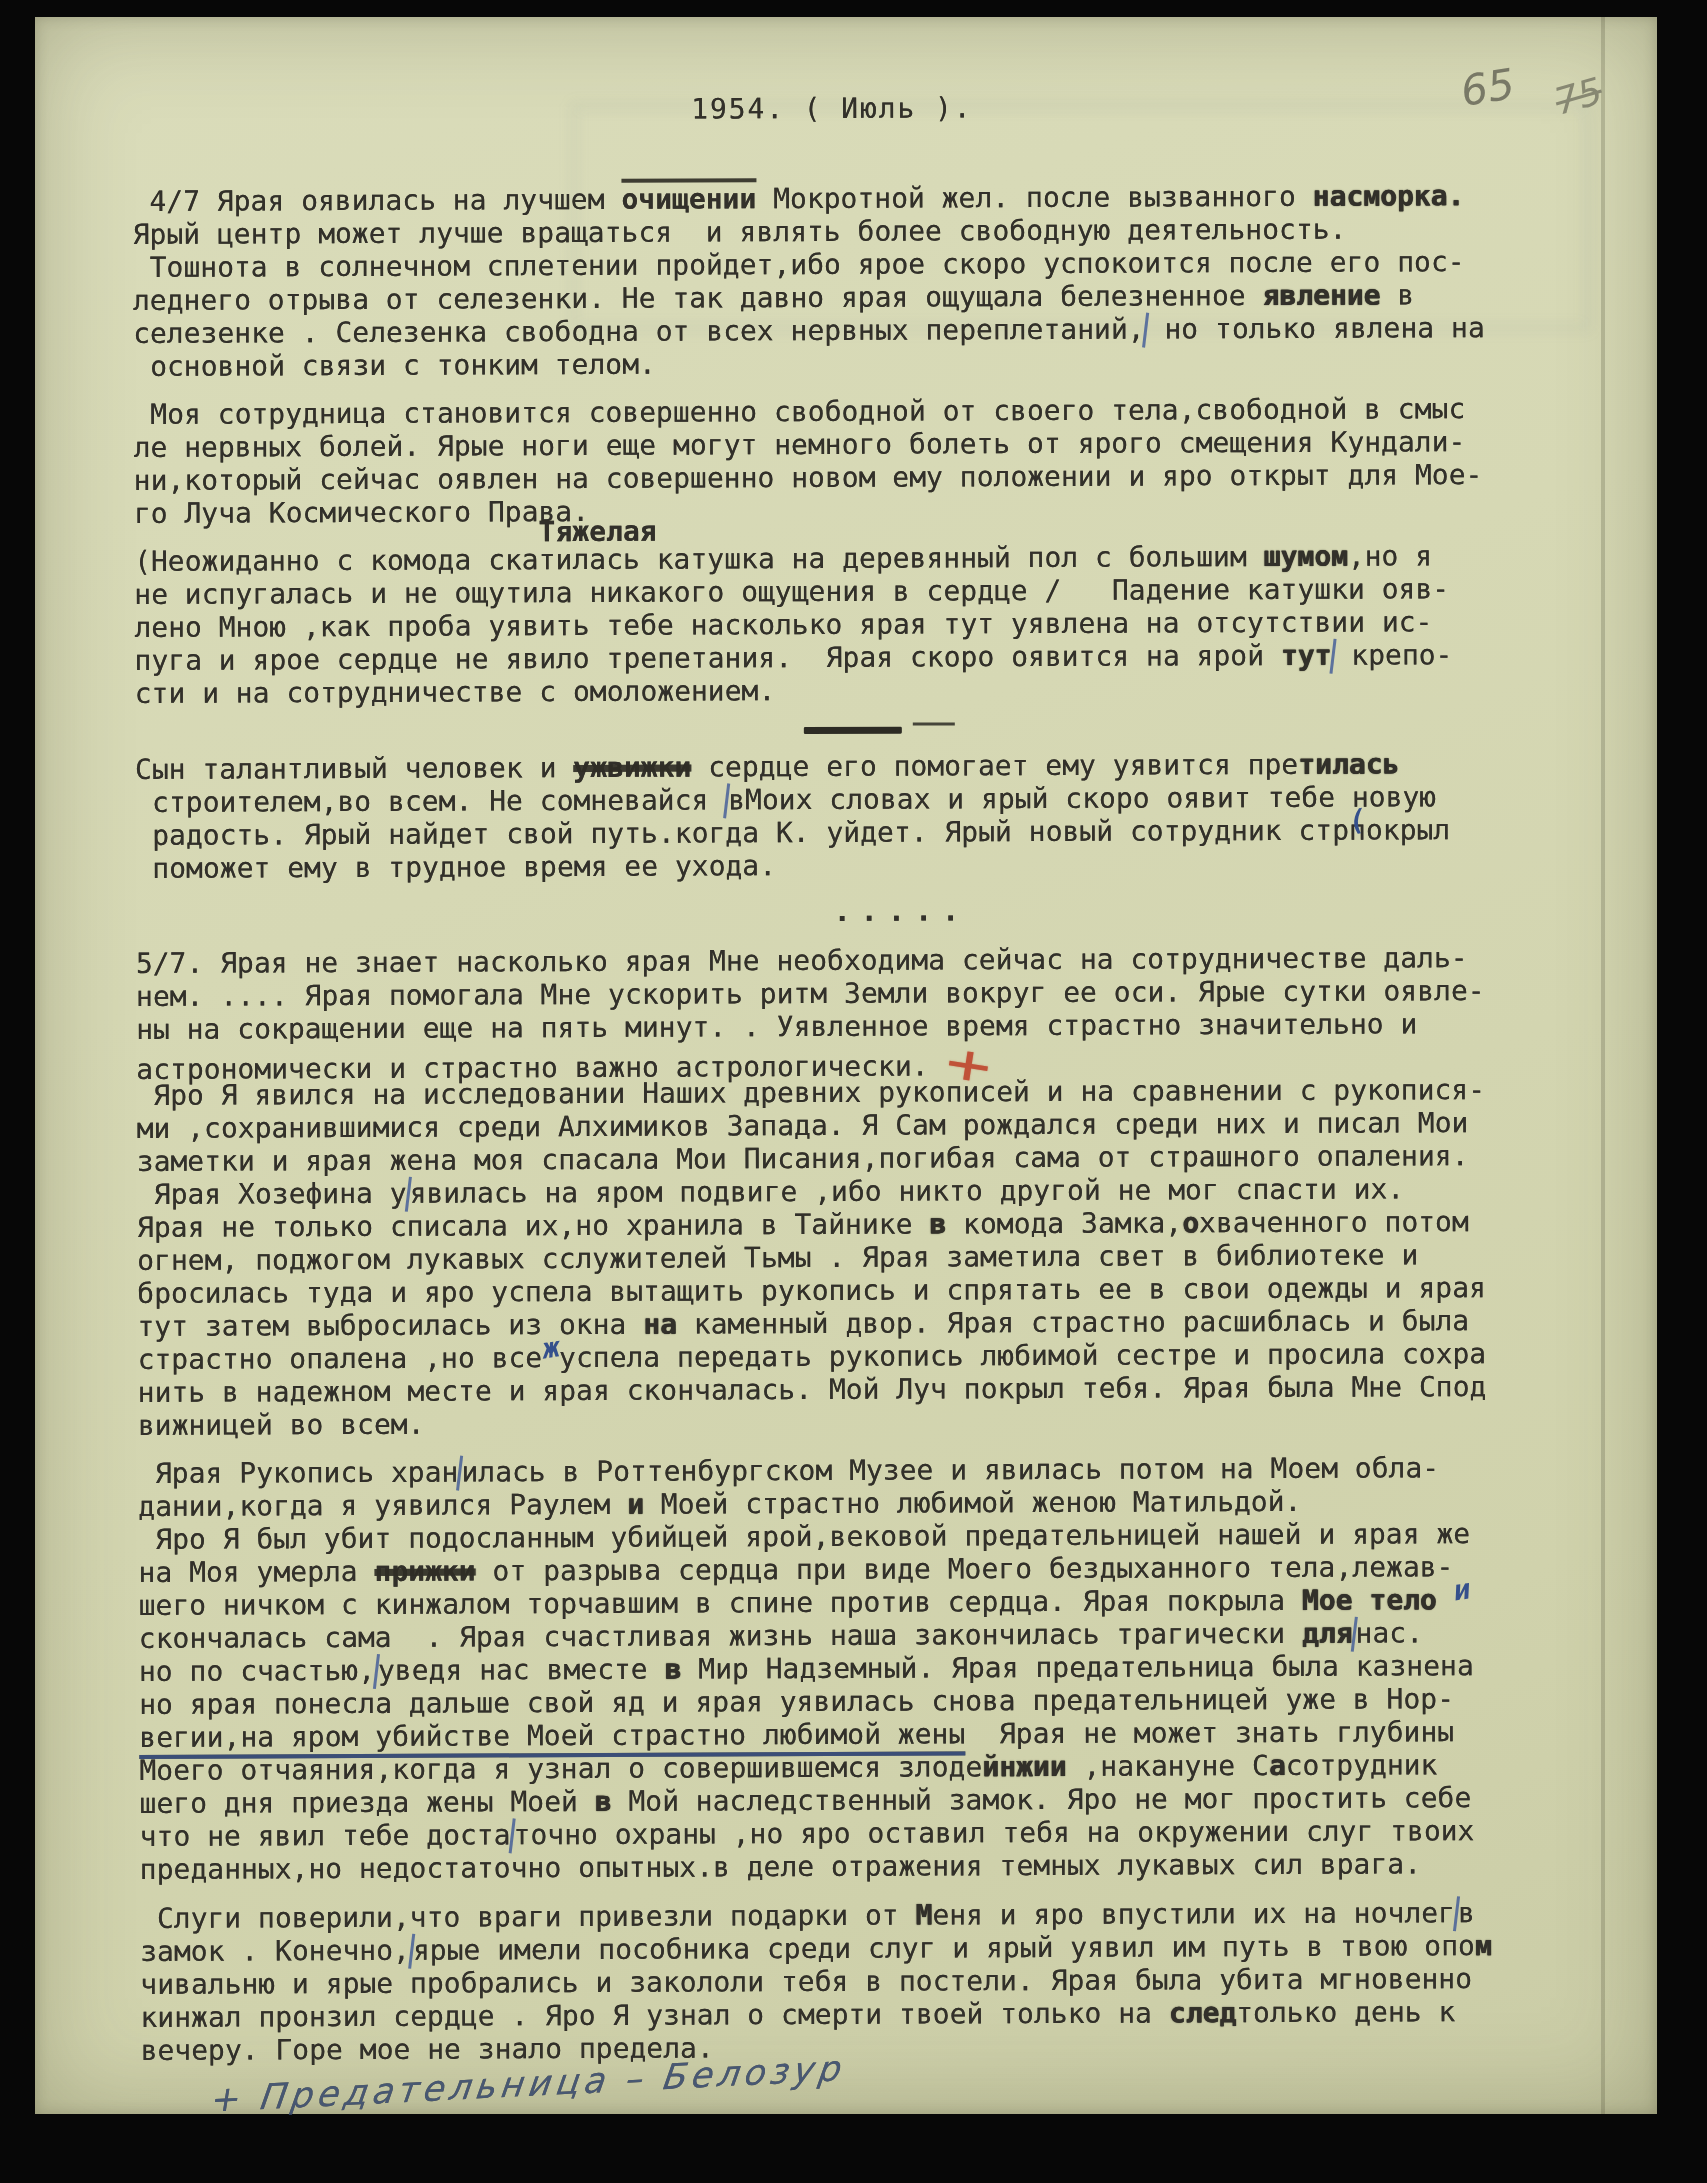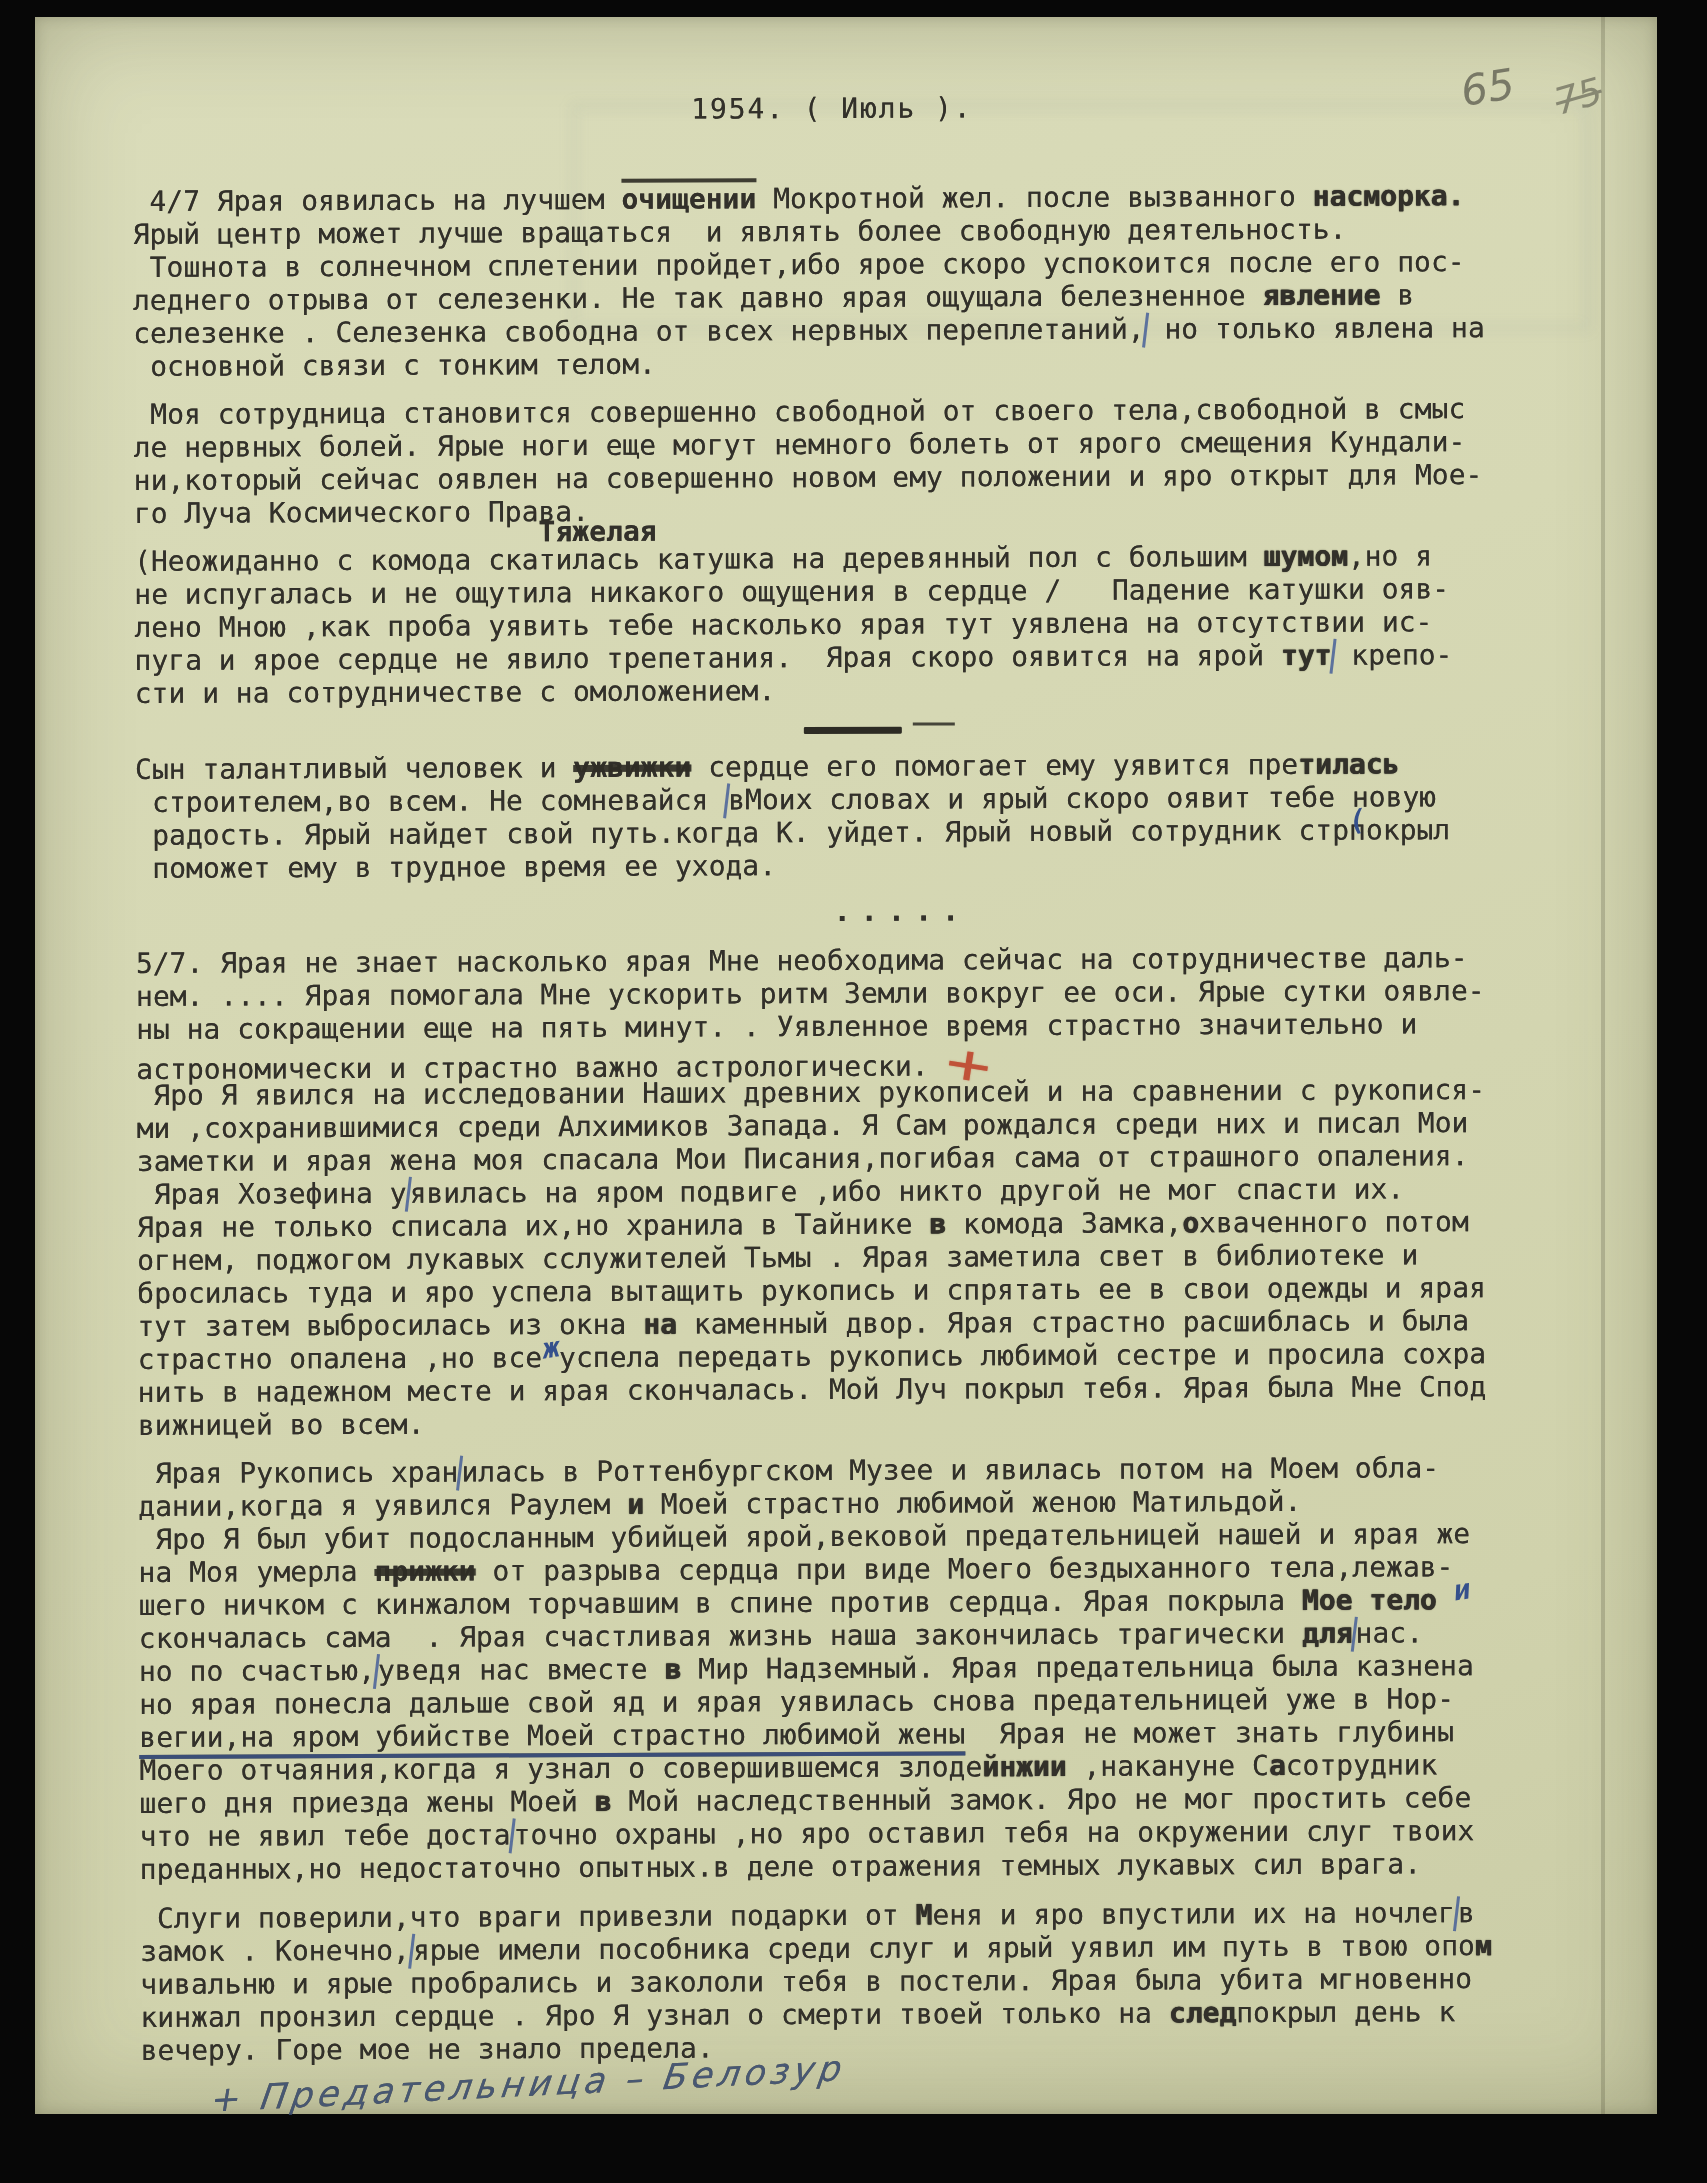--- a/index.html
+++ b/index.html
@@ -122,20 +122,20 @@
           <div class="line"><span class="seg s-ink-underline">вегии,на яром убийстве Моей страстно любимой жены</span><span class="seg">  Ярая не может знать глубины</span></div>
           <div class="line"><span class="seg">Моего отчаяния,когда я узнал о совершившемся злоде</span><span class="seg s-bold">йнжии</span><span class="seg"> ,накануне С</span><span class="seg s-bold">а</span><span class="seg">сотрудник</span></div>
           <div class="line"><span class="seg">шего дня приезда жены Моей </span><span class="seg s-bold">в</span><span class="seg"> Мой наследственный замок. Яро не мог простить себе</span></div>
           <div class="line"><span class="seg">что не явил тебе доста</span><span class="seg s-blue-tick"></span><span class="seg">точно охраны ,но яро оставил тебя на окружении слуг твоих</span></div>
           <div class="line"><span class="seg">преданных,но недостаточно опытных.в деле отражения темных лукавых сил врага.</span></div>
         </div>
         <div class="block">
           <div class="line"><span class="seg"> Слуги поверили,что враги привезли подарки от </span><span class="seg s-bold">М</span><span class="seg">еня и яро впустили их на ночлег</span><span class="seg s-blue-tick"></span><span class="seg">в</span></div>
           <div class="line"><span class="seg">замок . Конечно,</span><span class="seg s-blue-tick"></span><span class="seg">ярые имели пособника среди слуг и ярый уявил им путь в твою опо</span><span class="seg s-bold">м</span></div>
           <div class="line"><span class="seg">чивальню и ярые пробрались и закололи тебя в постели. Ярая была убита мгновенно</span></div>
-          <div class="line"><span class="seg">кинжал пронзил сердце . Яро Я узнал о смерти твоей только на </span><span class="seg s-bold">след</span><span class="seg">покрыл день к</span></div>
+          <div class="line"><span class="seg">кинжал пронзил сердце . Яро Я узнал о смерти твоей только на </span><span class="seg s-bold">след</span><span class="seg">только день к</span></div>
           <div class="line"><span class="seg">вечеру. Горе мое не знало предела.</span></div>
         </div>
         <div id="footnote">+ Предательница – Белозур</div>
       </div>
   </div>
 </div>
 
 
 </body></html>

